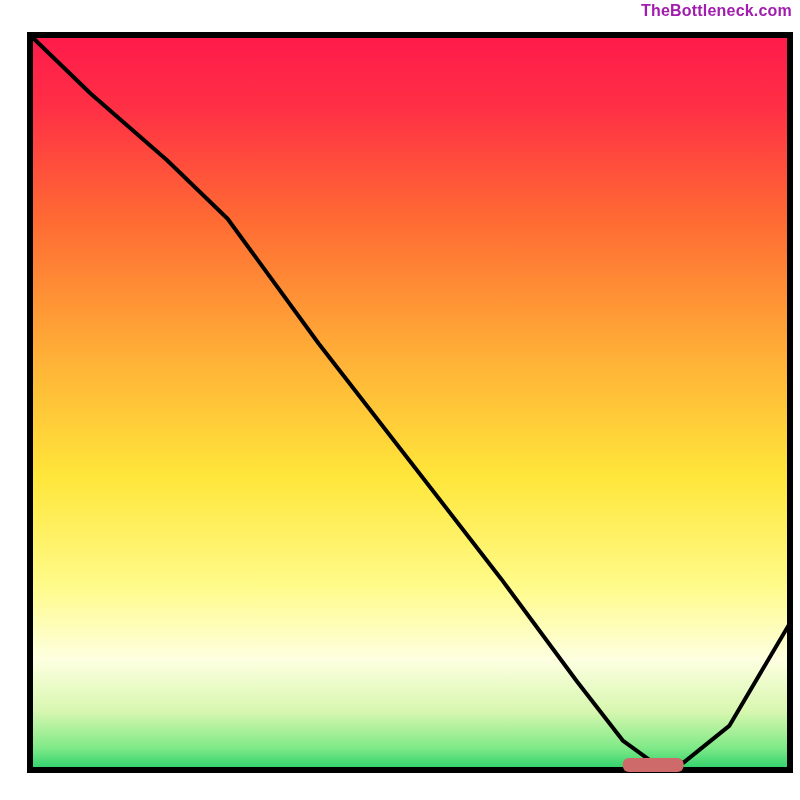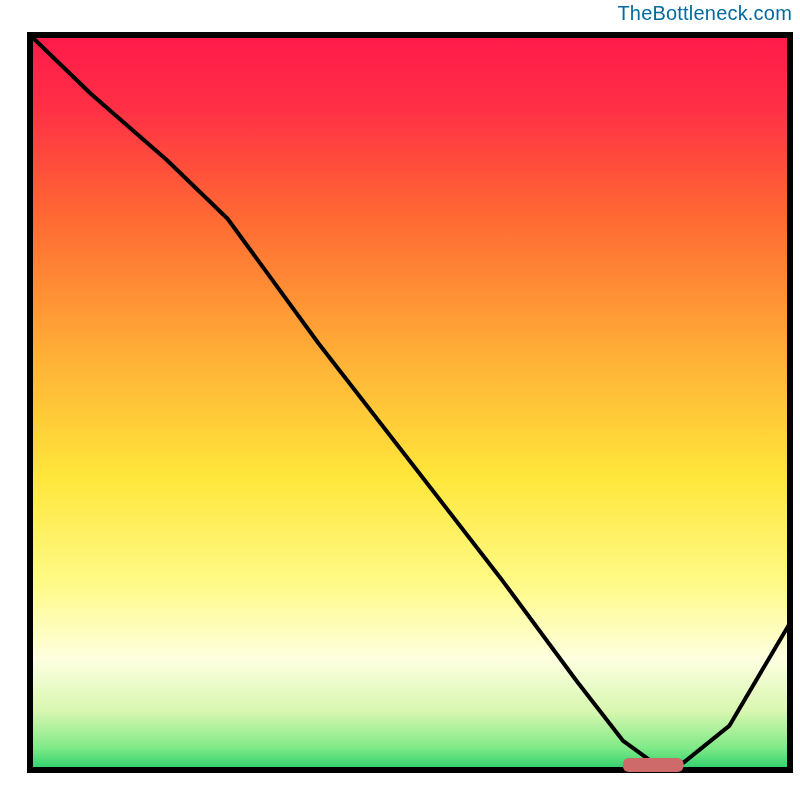--- a/index.html
+++ b/index.html
@@ -13,23 +13,23 @@
   }
   .stage {
     position: relative;
     width: 800px;
     height: 800px;
   }
   .watermark {
     position: absolute;
     top: 2px;
     right: 8px;
-    font-size: 20px;
-    font-weight: 400;
-    color: #0369a1;
+    font-size: 16px;
+    font-weight: 700;
+    color: #a21caf;
     letter-spacing: 0.2px;
   }
   svg.plot {
     position: absolute;
     top: 0;
     left: 0;
   }
 </style>
 </head>
 <body>

